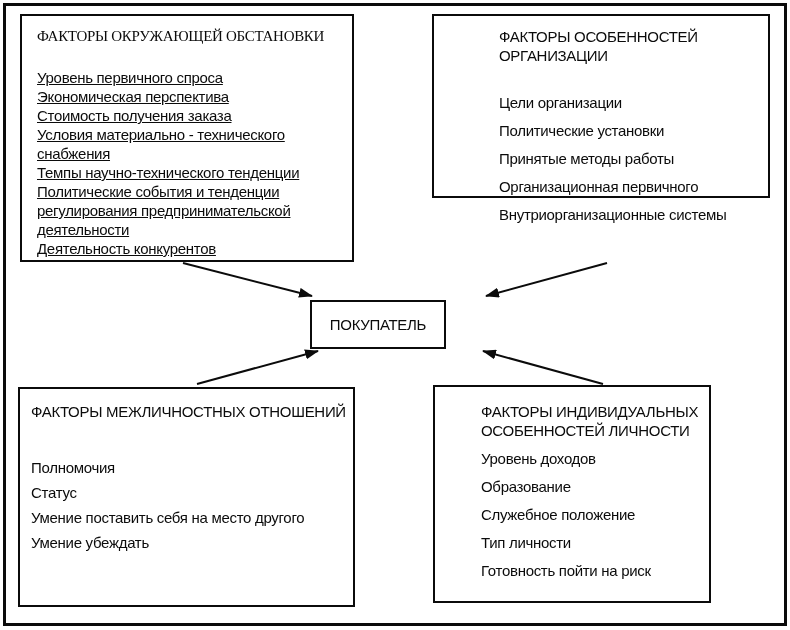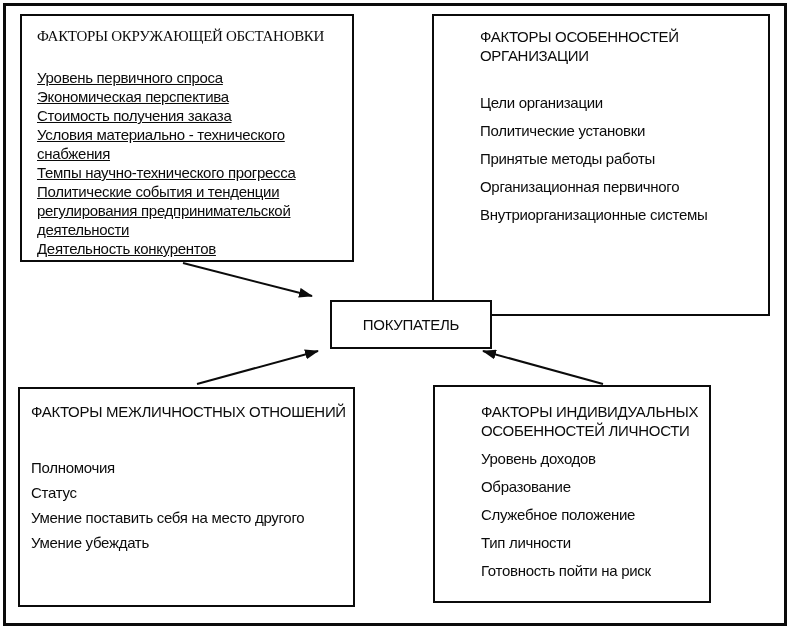--- a/index.html
+++ b/index.html
@@ -24,42 +24,42 @@
     box-sizing: border-box;
   }
   .factor-box {
     position: absolute;
     border: 2px solid var(--ink, #0b0b0b);
     box-sizing: border-box;
     background: var(--paper, #ffffff);
     font-size: 15px;
   }
   .box-env   { left: 20px;  top: 14px;  width: 334px; height: 248px; padding: 11px 8px 0 15px; }
-  .box-org   { left: 432px; top: 14px;  width: 338px; height: 302px; padding: 11px 8px 0 46px; }
+  .box-org   { left: 432px; top: 14px;  width: 338px; height: 184px; padding: 11px 8px 0 65px; }
   .box-inter { left: 18px;  top: 387px; width: 337px; height: 220px; padding: 13px 8px 0 11px; }
   .box-indiv { left: 433px; top: 385px; width: 278px; height: 218px; padding: 15px 0 0 46px; }
 
   .box-title {
     font-size: 15px;
     line-height: 19px;
   }
   .box-env .box-title   { margin-bottom: 22px; white-space: nowrap; font-family: Liberation Serif, serif; }
   .box-org .box-title   { margin-bottom: 28px; max-width: 215px; }
   .box-inter .box-title { margin-bottom: 37px; white-space: nowrap; }
   .box-indiv .box-title { margin-bottom: 9px;  max-width: 230px; }
 
   .item { line-height: 19px; }
   .list-tight  .item { margin-bottom: 0; text-decoration: underline; }
   .list-wide   .item { margin-bottom: 9px; }
   .list-spread .item { margin-bottom: 6px; }
 
   .center-box {
     position: absolute;
-    left: 330px; top: 300px;
-    width: 162px; height: 49px;
+    left: 310px; top: 300px;
+    width: 136px; height: 49px;
     border: 2px solid var(--ink, #0b0b0b);
     box-sizing: border-box;
     background: var(--paper, #ffffff);
     display: flex;
     align-items: center;
     justify-content: center;
     font-size: 15px;
   }
   .arrows-layer {
     position: absolute;
@@ -93,21 +93,21 @@
   </g>
 </svg>
 
 <div class="factor-box box-env">
   <div class="box-title">ФАКТОРЫ ОКРУЖАЮЩЕЙ ОБСТАНОВКИ</div>
   <div class="box-items list-tight">
     <div class="item">Уровень первичного спроса</div>
     <div class="item">Экономическая перспектива</div>
     <div class="item">Стоимость получения заказа</div>
     <div class="item">Условия материально - технического снабжения</div>
-    <div class="item">Темпы научно-технического прогресса</div>
+    <div class="item">Темпы научно-технического тенденции</div>
     <div class="item">Политические события и тенденции регулирования предпринимательской деятельности</div>
     <div class="item">Деятельность конкурентов</div>
   </div>
 </div>
 
 <div class="factor-box box-org">
   <div class="box-title">ФАКТОРЫ ОСОБЕННОСТЕЙ ОРГАНИЗАЦИИ</div>
   <div class="box-items list-wide">
     <div class="item">Цели организации</div>
     <div class="item">Политические установки</div>

